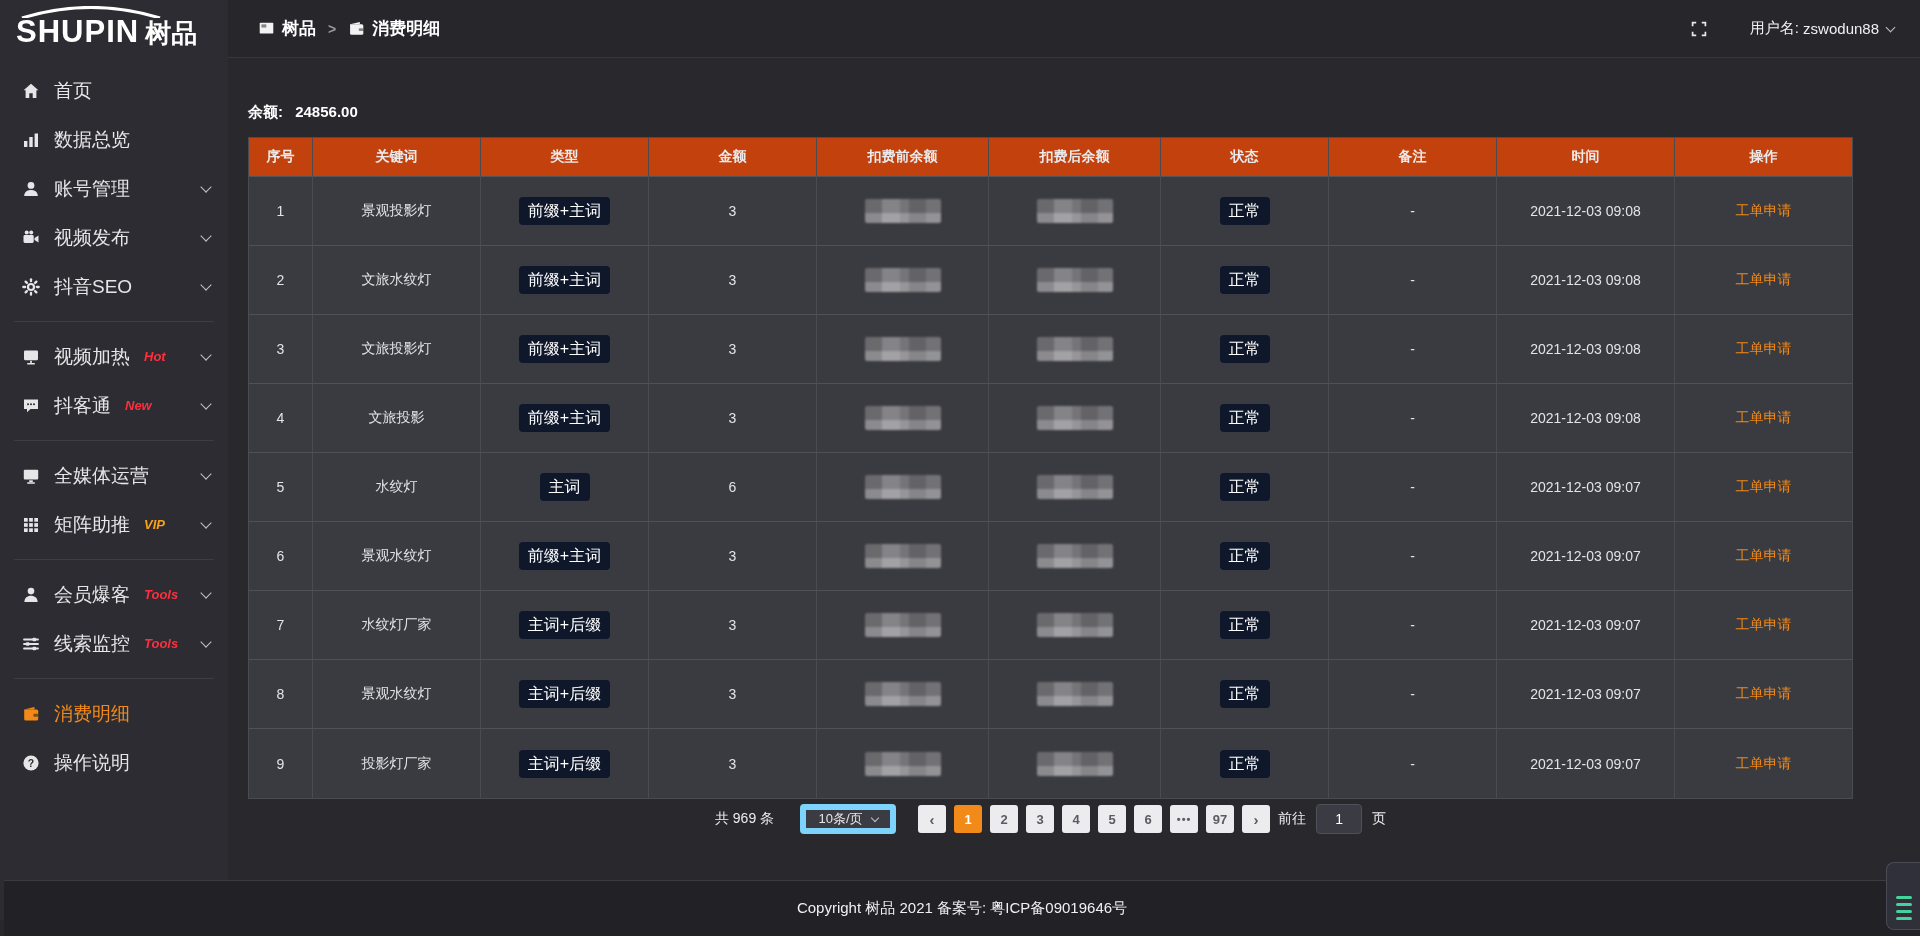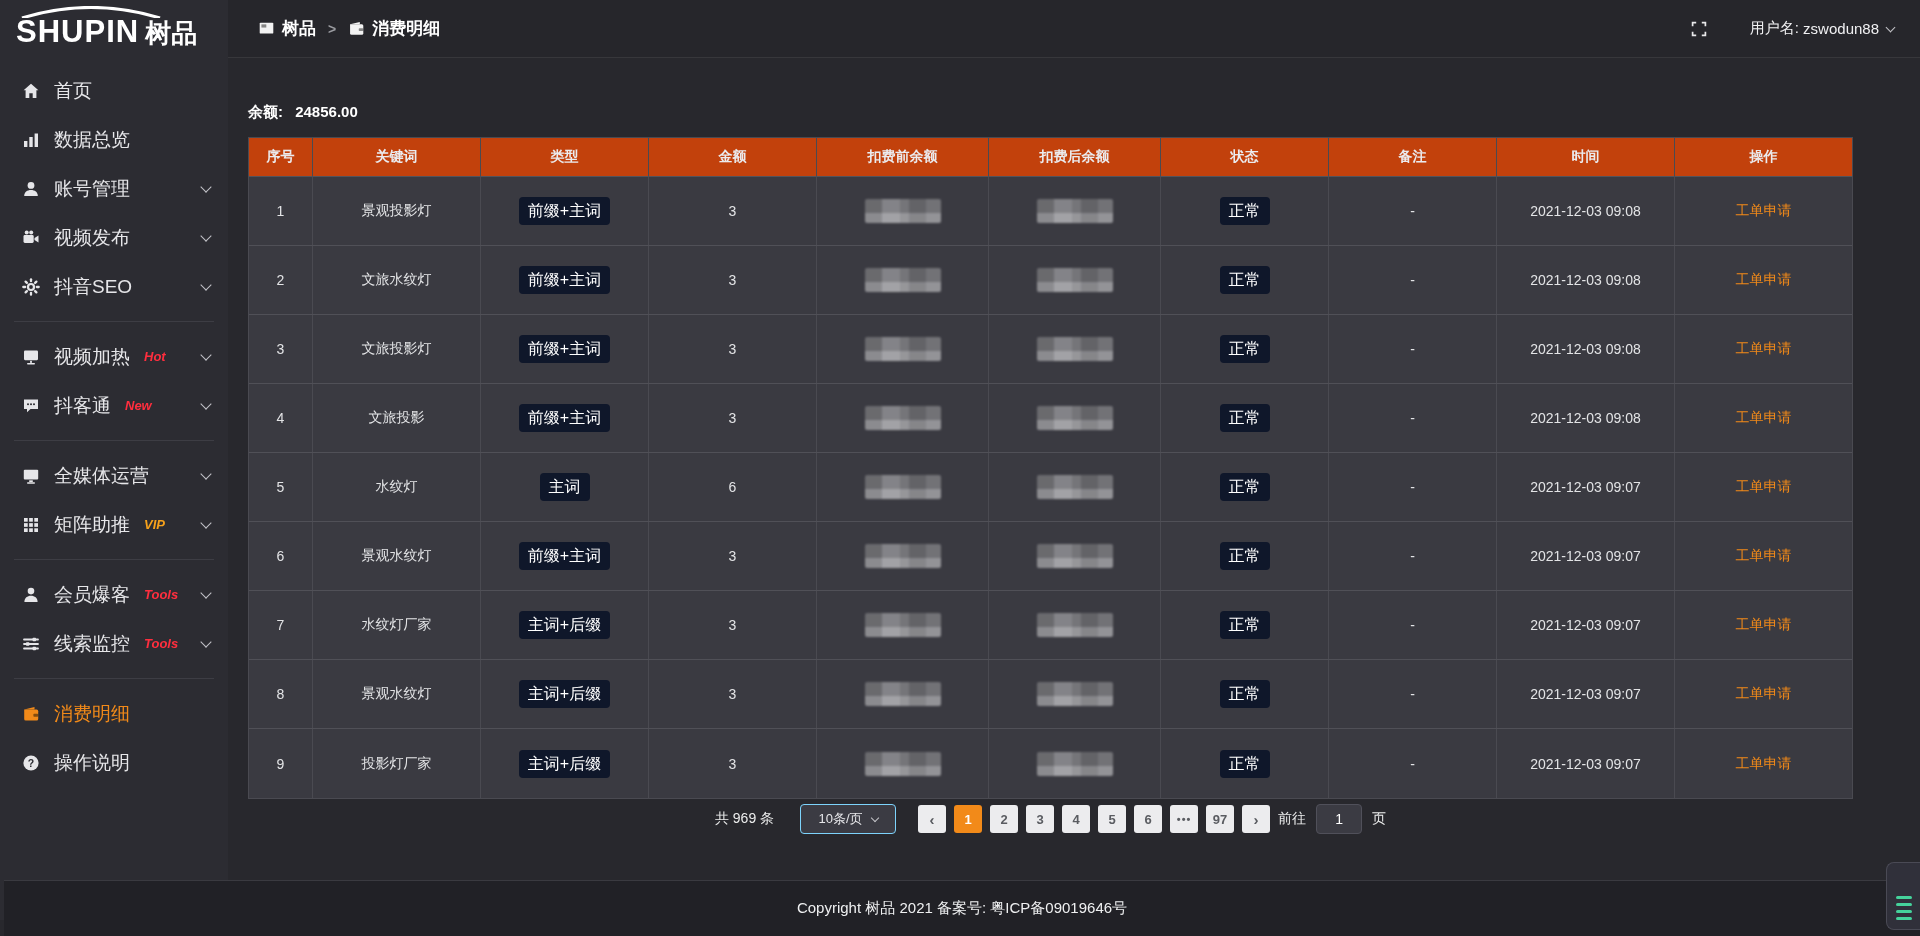--- a/index.html
+++ b/index.html
@@ -56,21 +56,21 @@
   .badge { background:#0f172a; color:#fff; font-size:16px; line-height:1; padding:6px 9px; border-radius:4px; }
   .blur-box { width:76px; height:24px; border-radius:2px; opacity:.8; filter:blur(1.3px);
     background-image:linear-gradient(0deg, rgba(255,255,255,.22) 0 40%, rgba(0,0,0,.12) 40% 100%),
       linear-gradient(90deg,#86868a 0 22%,#ababaf 22% 46%,#96969a 46% 58%,#7d7d81 58% 80%,#929296 80%); }
   .action-link { color:#f28a19; font-size:14px; cursor:pointer; }
 
   
   .pagination { position:absolute; left:20px; top:745px; width:1605px; display:flex;
     align-items:center; justify-content:center; }
   .pg-total { font-size:14px; color:#eceded; margin-right:26px; }
-  .pg-select { position:relative; width:96px; height:30px; background:#3b3b43; border:1px solid #7dd3fc;
+  .pg-select { position:relative; width:96px; height:30px; background:#3b3b43; border:6px solid #7dd3fc;
     border-radius:4px; display:flex; align-items:center; justify-content:center; font-size:13px;
     color:#e6e6e9; margin-right:18px; cursor:pointer; }
   .pg-select .chev { width:6px; height:6px; margin-left:9px; margin-top:-3px; }
   .pg-btn { min-width:28px; height:28px; margin:0 4px; border:none; border-radius:3px; background:#ececee;
     color:#5a5c61; font-size:13px; font-weight:bold; cursor:pointer; padding:0 5px;
     font-family:"Liberation Sans","DejaVu Sans",sans-serif; }
   .pg-btn.arrow { font-size:15px; line-height:1; }
   .pg-btn.active { background:#f28a19; color:#fff; }
   .pg-btn.dots { letter-spacing:1px; font-size:11px; }
   .pg-jump { display:flex; align-items:center; margin-left:4px; font-size:14px; color:#eceded; }

